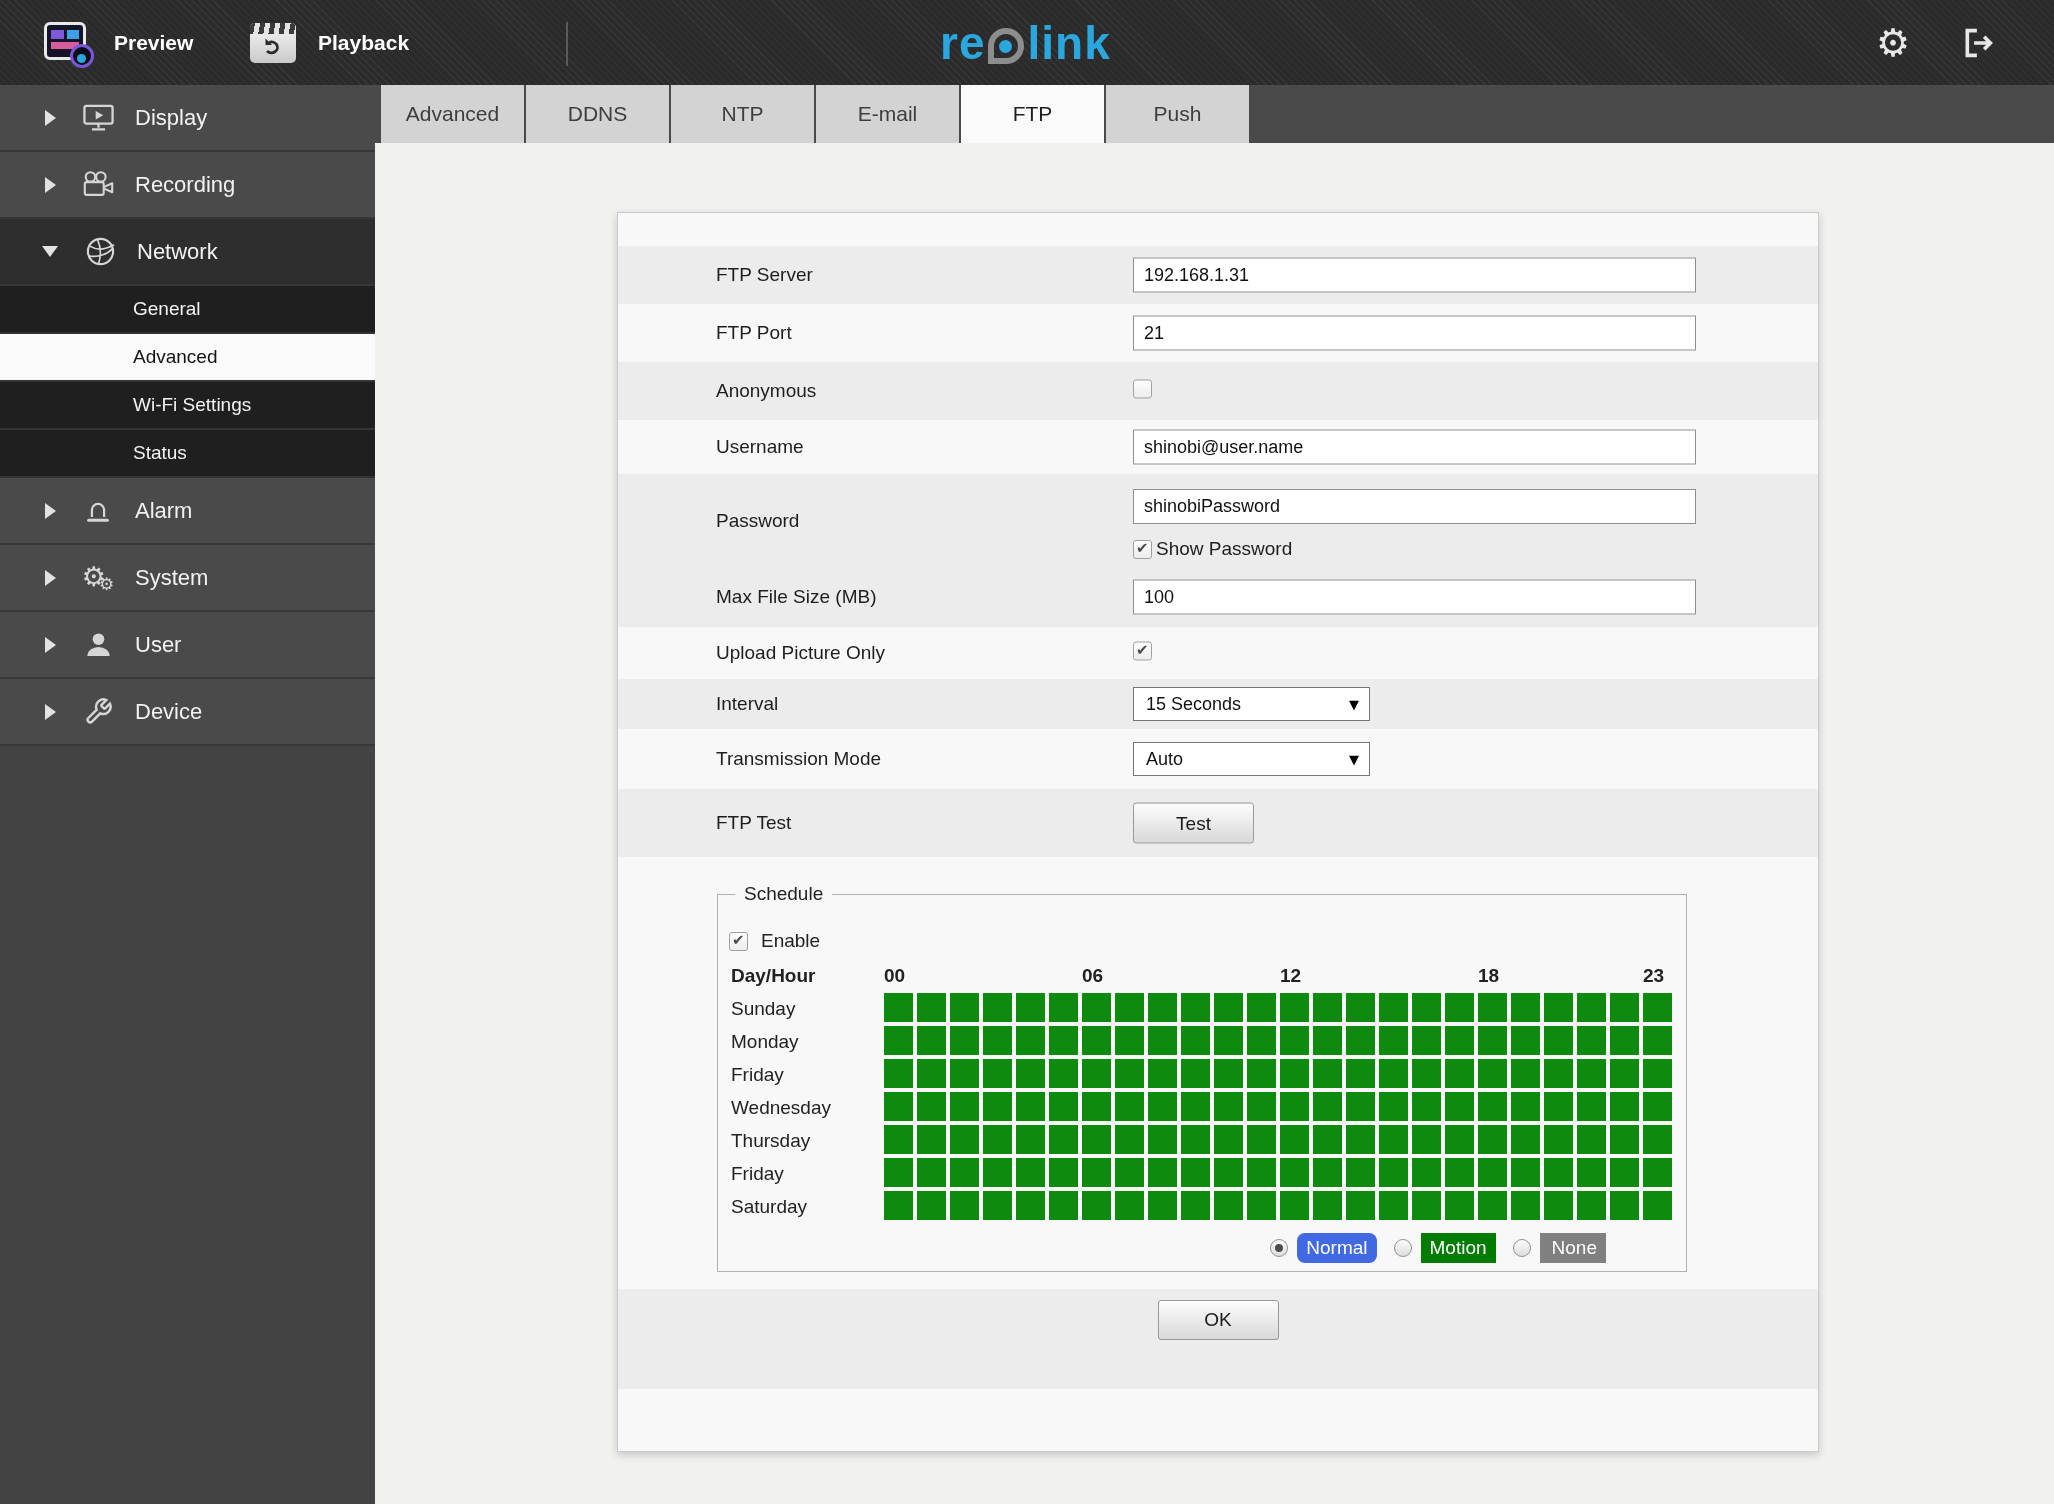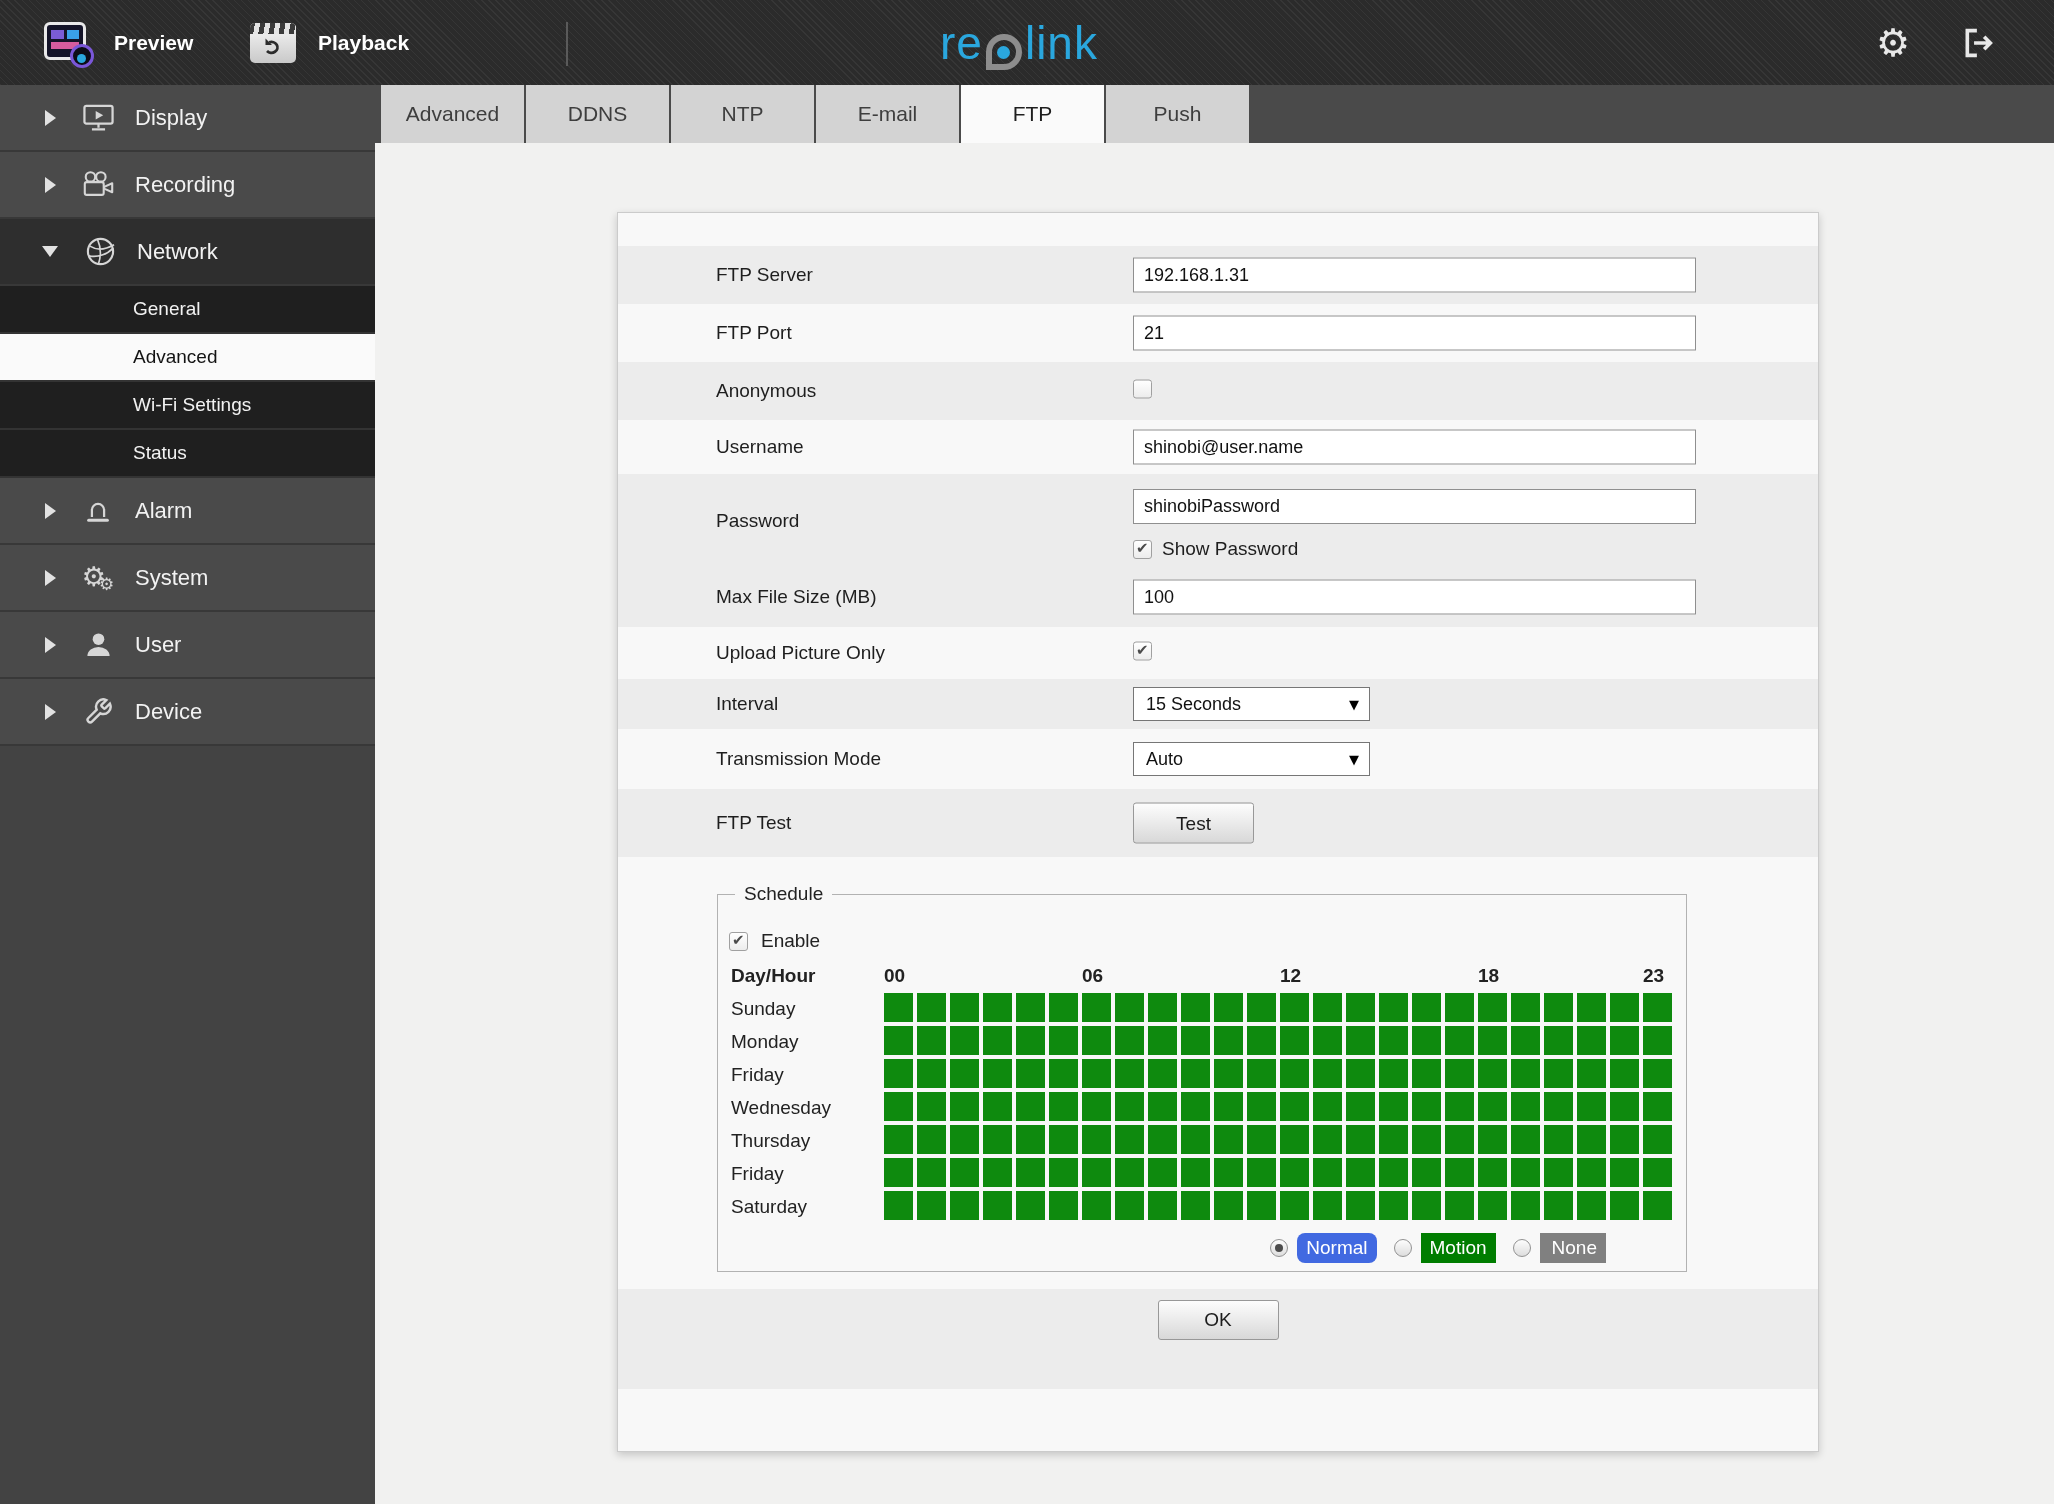--- a/index.html
+++ b/index.html
@@ -29,22 +29,22 @@
   .prev-scr .b2 { position:absolute; left:20px; top:5px; width:12px; height:9px; background:#3aa0e8; }
   .prev-scr .b3 { position:absolute; left:4px; top:17px; width:28px; height:7px; background:#d65c9e; }
   .prev-lens { position:absolute; right:-2px; bottom:-4px; width:24px; height:24px; border-radius:50%; background:#0d0d18; border:3px solid #7a57d8; }
   .prev-lens::after { content:""; position:absolute; left:4px; top:7px; width:9px; height:9px; border-radius:50%; background:#2aa7de; }
 
   .play-ic { position:relative; width:46px; height:40px; border-radius:5px; background:linear-gradient(#f7f7f7,#c9c9c9); display:inline-block; }
   .play-ic::before { content:""; position:absolute; left:0; right:0; top:0; height:11px; border-radius:5px 5px 0 0;
     background:repeating-linear-gradient(100deg,#3a3a3a 0 5px,#e3e3e3 5px 10px); }
   .play-ic svg { position:absolute; left:8px; top:12px; }
 
-  .logo { position:absolute; left:940px; top:50%; transform:translateY(-50%); display:flex; align-items:flex-end;
-          font-size:46px; color:#2aa7de; letter-spacing:1px; }
+  .logo { position:absolute; left:940px; top:50%; transform:translateY(-50%); display:flex; align-items:center;
+          font-size:46px; color:#2aa7de; letter-spacing:1px;font-weight:bold; }
   .logo .pin { width:36px; height:36px; border:6px solid #8d8d8d; border-radius:50% 50% 50% 0;
                position:relative; margin:6px 3px 0 3px; display:inline-block; }
   .logo .pin::after { content:""; position:absolute; left:5px; top:6px; width:13px; height:13px; border-radius:50%; background:#2aa7de; }
 
   .top-right-ic { position:absolute; top:50%; transform:translateY(-50%); cursor:pointer; display:flex; align-items:center; }
   .gear-ic { left:1876px; font-size:38px; color:#e8e8e8; font-family:"DejaVu Sans",sans-serif; line-height:1; }
   .logout-ic { left:1960px; }
 
   
   .sidebar { position:absolute; left:0; top:85px; width:375px; height:1419px; background:#434343; z-index:4; }
@@ -79,21 +79,21 @@
   .tbox { width:563px; height:35px; border:1px solid #8f8f8f; background:#fff; font-size:18px; color:#111;
           padding:0 10px; font-family:inherit; }
   .cb { width:19px; height:19px; border:1px solid #a0a0a0; border-radius:3px; background:linear-gradient(#fff,#ececec);
         display:inline-block; position:relative; cursor:pointer; flex:none; }
   .cb.checked::after { content:"✔"; position:absolute; left:2px; top:-2px; font-size:15px; color:#4a4a4a; font-family:"DejaVu Sans",sans-serif; }
   .selbox { width:237px; height:34px; border:1px solid #767676; background:#fff; display:flex; align-items:center;
             justify-content:space-between; padding:0 10px 0 12px; font-size:18px; color:#111; cursor:pointer; }
   .selbox .caret { font-size:13px; color:#000; font-family:"DejaVu Sans",sans-serif; }
   .btn { width:121px; height:41px; border:1px solid #989898; border-radius:3px; background:linear-gradient(#fdfdfd,#d8d8d8);
          font-size:19px; color:#1c1c1c; display:flex; align-items:center; justify-content:center; cursor:pointer;text-align:right; }
-  .pwline { margin-top:14px; display:flex; align-items:center; gap:10px; font-size:19px; color:#1e1e1e; }
+  .pwline { margin-top:14px; display:flex; align-items:center; gap:4px; font-size:19px; color:#1e1e1e; }
 
   
   .sched { position:absolute; left:99px; top:26px; width:970px; height:389px; border:1px solid #b2b2b2; }
   .sched legend { margin-left:17px; padding:0 9px; font-size:19px; color:#222; }
   .enable-line { position:absolute; left:11px; top:25px; display:flex; align-items:center; gap:13px; font-size:19px; }
   .corner { position:absolute; left:13px; top:60px; font-size:19px; font-weight:bold; }
   .hours { position:absolute; left:166px; top:60px; height:24px; width:790px; }
   .hours .hour { position:absolute; top:0; font-size:19px; font-weight:bold; }
   .days { position:absolute; left:13px; top:88px; }
   .days .day { height:33px; line-height:31px; font-size:19px; }

